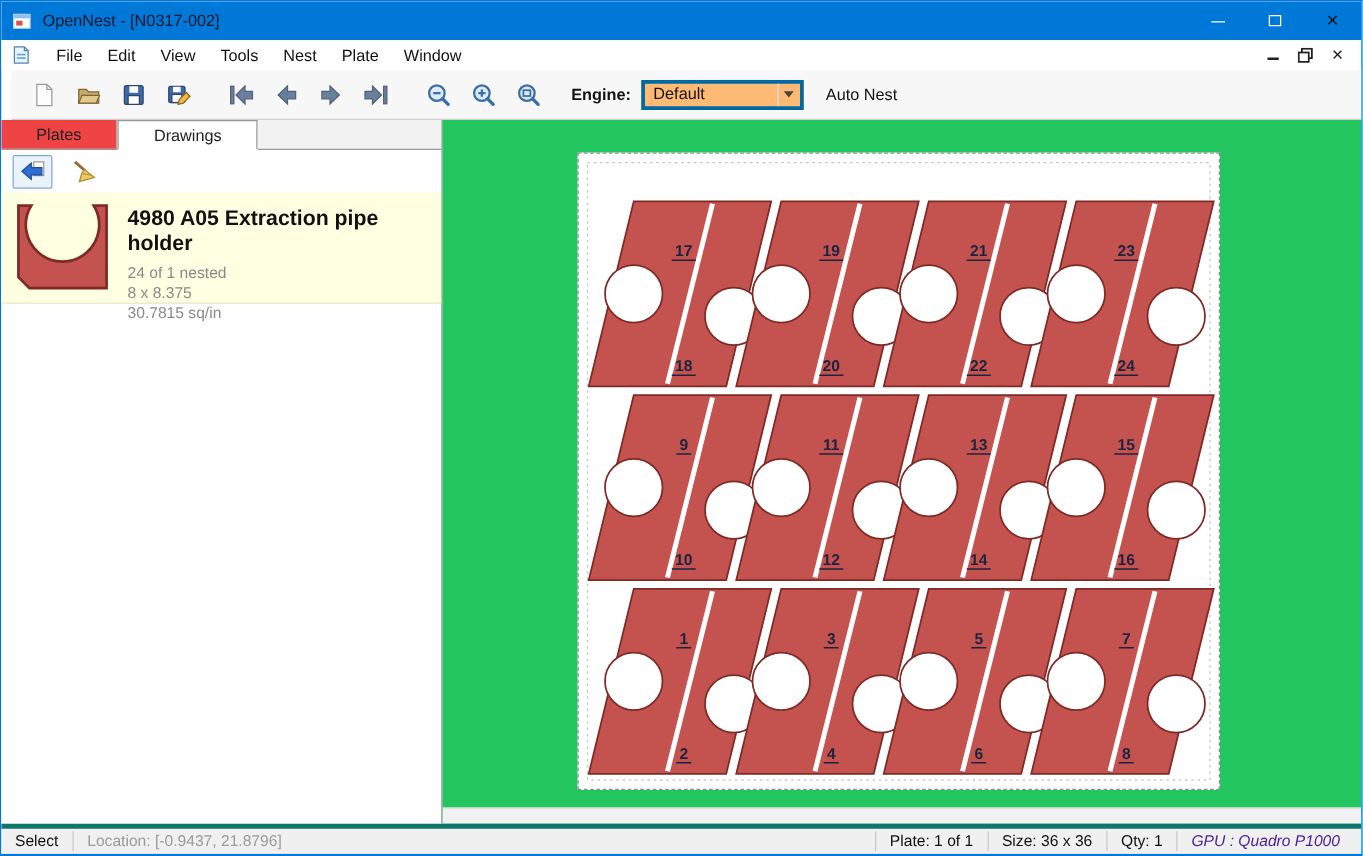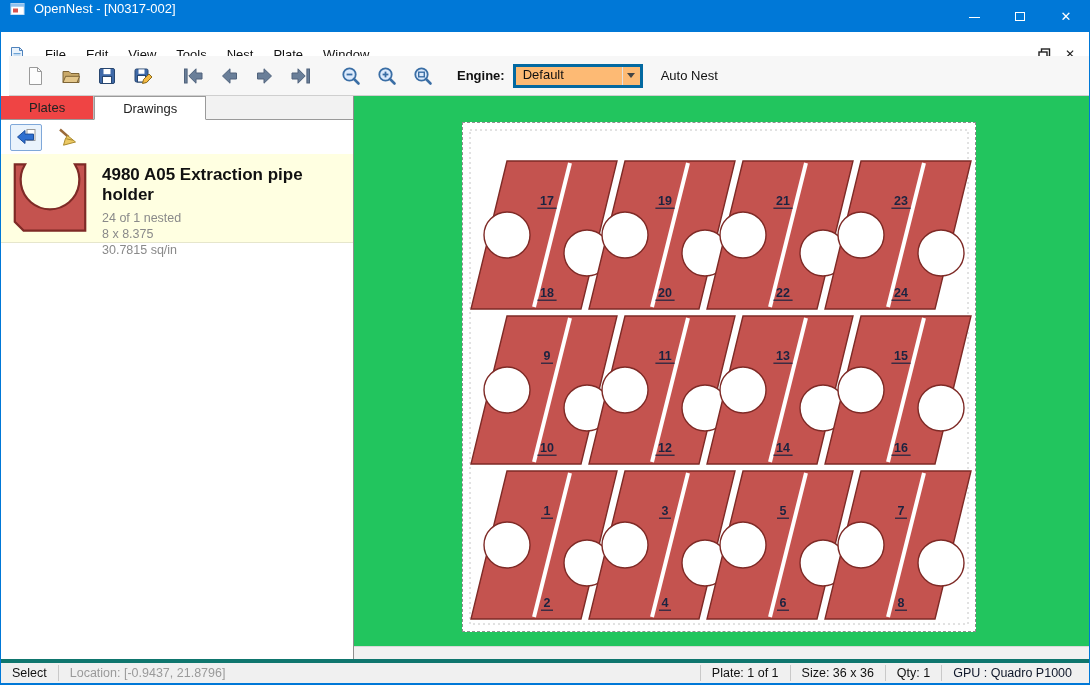--- a/index.html
+++ b/index.html
@@ -1,29 +1,29 @@
 <!DOCTYPE html>
 <html><head>
 <meta charset="utf-8">
 <style>
 *{margin:0;padding:0;box-sizing:border-box}
 body{font-family:"Liberation Sans",sans-serif;font-size:13px;color:#111;background:#fff}
 #app{position:relative;width:1090px;height:685px;background:#fff;border:1px solid #0078d7;border-bottom-width:2px;overflow:hidden}
 
 
-.titlebar{position:absolute;left:0;top:0;width:100%;height:31px;background:#0078d7;display:flex;color:#ffffff}
+.titlebar{position:absolute;left:0;top:0;width:100%;height:31px;background:#0078d7;display:flex;align-items:center;color:#0f172a}
 .titlebar .appicon{margin:0 8px 0 9px;display:flex}
 .titlebar .title{font-size:13px}
 .wincontrols{margin-left:auto;display:flex;height:100%}
 .wbtn{width:46px;height:100%;display:flex;align-items:center;justify-content:center;font-size:13px;cursor:default}
 .maxbox{display:block;width:10px;height:9px;border:1px solid #fff}
 .minbar{display:block;width:11px;height:2px;border-bottom:1px solid #fff}
 
 
-.menubar{position:absolute;left:0;top:41px;width:100%;height:24px;background:#fff;display:flex;align-items:center}
+.menubar{position:absolute;left:0;top:31px;width:100%;height:24px;background:#fff;display:flex;align-items:center}
 .menubar .mdiicon{margin:0 10px 0 8px;display:flex}
 .menu-item{padding:3px 10px;font-size:13px}
 .mdibtns{margin-left:auto;display:flex;align-items:center;margin-right:8px;gap:4px}
 .mdibtn{width:22px;height:17px;display:flex;align-items:center;justify-content:center;color:#222;font-size:12px}
 .mdiminbar{display:block;width:9px;height:2px;border-bottom:2px solid #222;margin-top:6px}
 
 
 .toolbar{position:absolute;left:8px;top:55px;width:100%;height:40px;background:#f7f7f7;border-bottom:1px solid #cfcfcf;display:flex;align-items:center;padding-left:8px}
 .tbtn{width:36px;height:32px;display:flex;align-items:center;justify-content:center;border-radius:3px}
 .tsep{width:14px}
@@ -372,17 +372,17 @@
     <span class="sdiv"></span>
     <span class="scell sloc">Location: [-0.9437, 21.8796]</span>
     <div class="right">
       <span class="sdiv"></span>
       <span class="scell">Plate: 1 of 1</span>
       <span class="sdiv"></span>
       <span class="scell">Size: 36 x 36</span>
       <span class="sdiv"></span>
       <span class="scell">Qty: 1</span>
       <span class="sdiv"></span>
-      <span class="scell" style="color: #0f172a;">GPU : Quadro P1000</span>
+      <span class="scell" style="color: #4c1d95; font-style: italic;">GPU : Quadro P1000</span>
     </div>
   </div>
 
 </div>
 
 </body></html>

